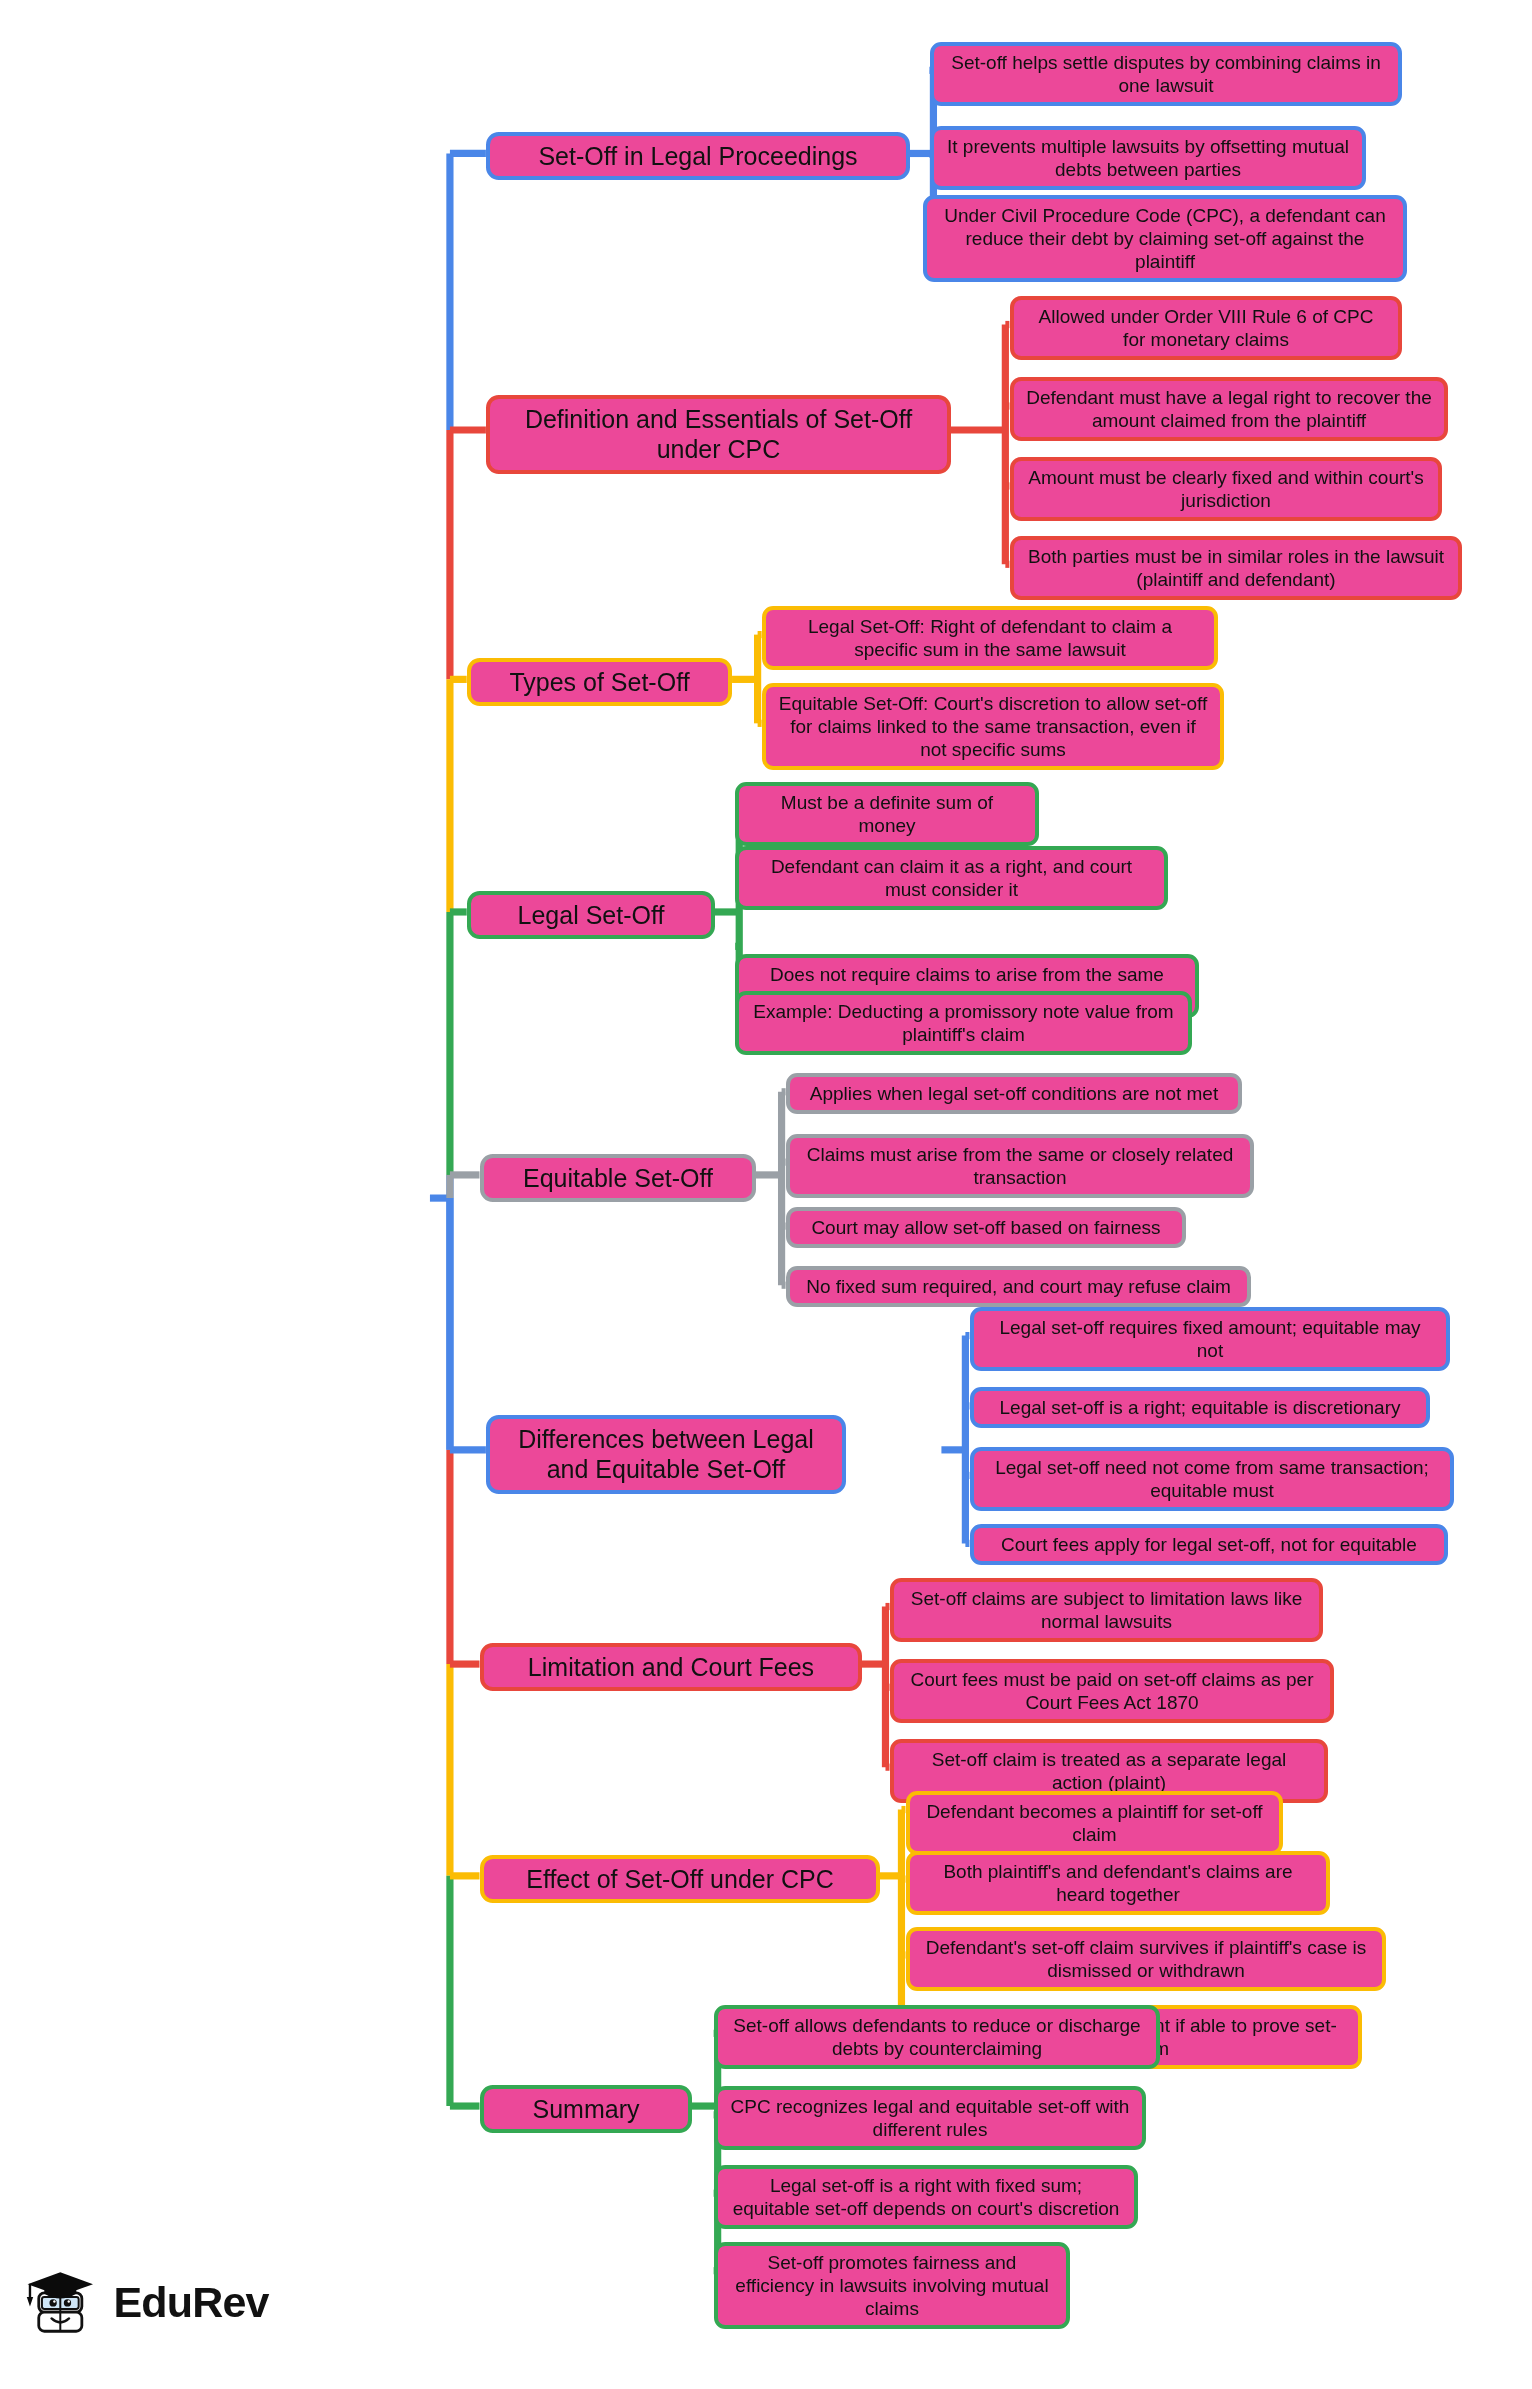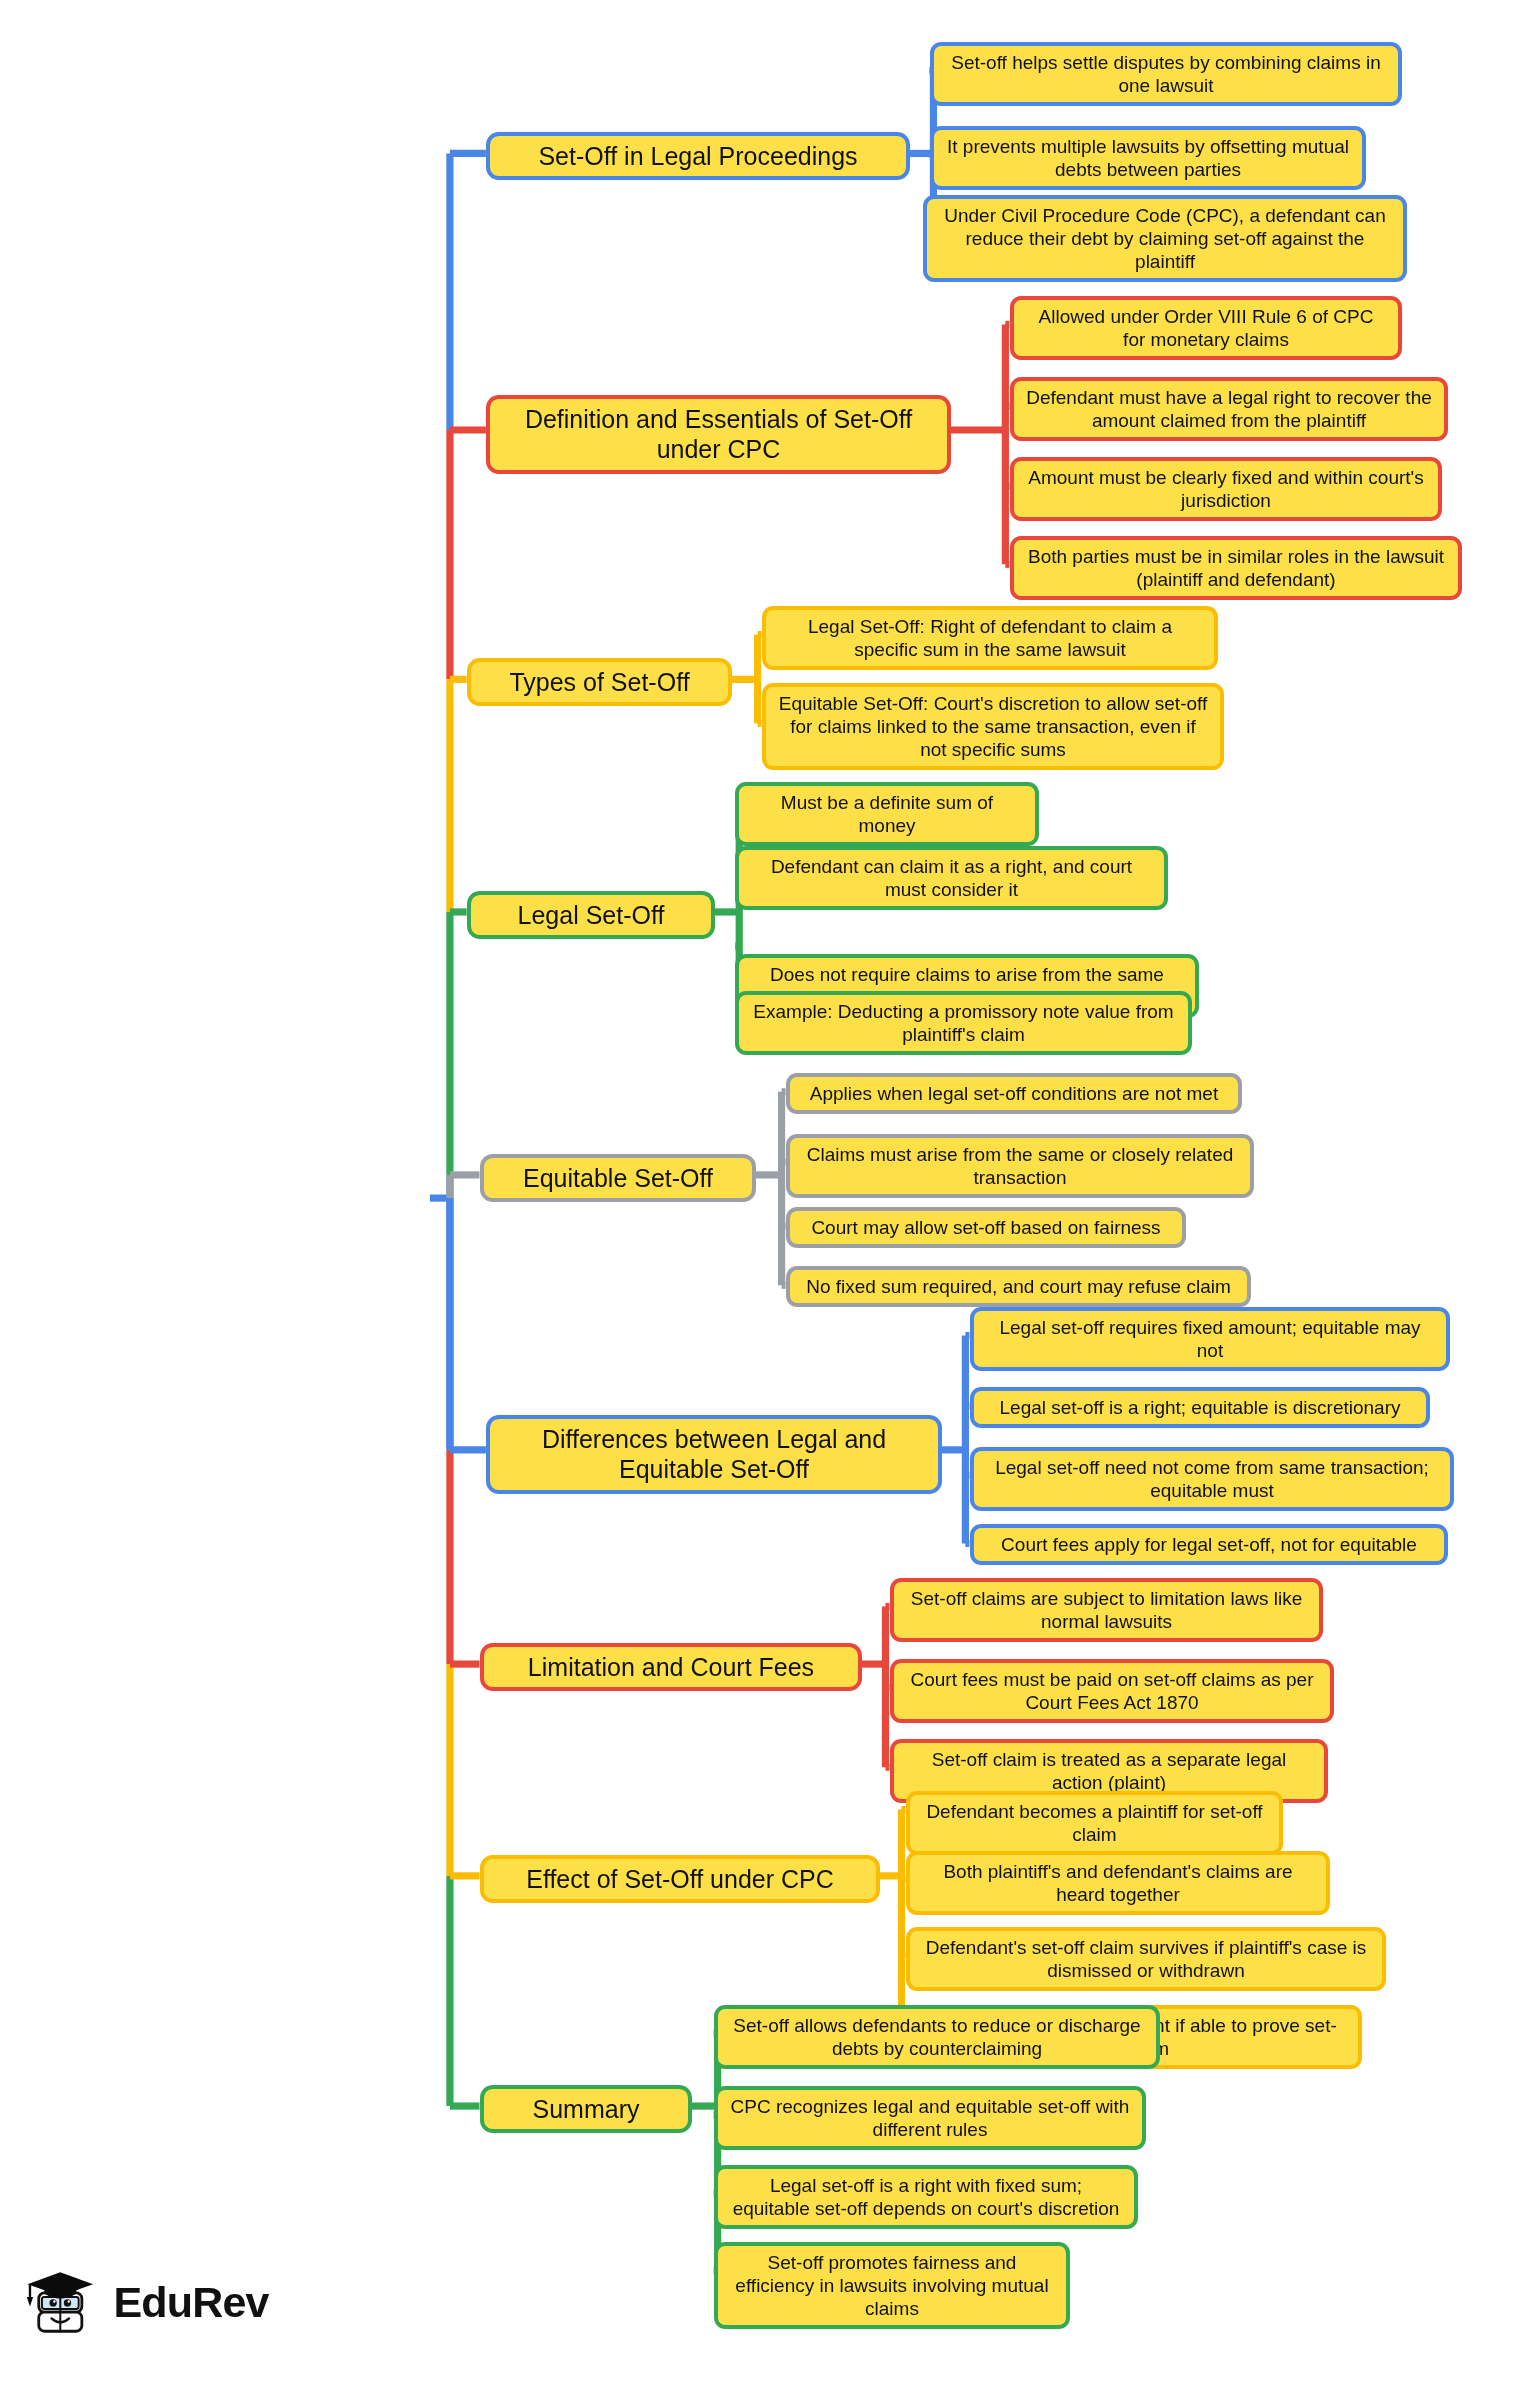--- a/index.html
+++ b/index.html
@@ -1,21 +1,21 @@
 <!DOCTYPE html>
 <html style="font-size:12.8px"><head>
 <meta charset="utf-8">
 <style>
   html,body{margin:0;padding:0;background:#ffffff;}
   body{width:1532px;height:2389px;position:relative;overflow:hidden;
        font-family:"Liberation Sans","DejaVu Sans",sans-serif;}
   #canvas{position:absolute;left:0;top:0;width:1532px;height:2389px;}
   svg.links{position:absolute;left:0;top:0;width:1532px;height:2389px;pointer-events:none;}
 
-  .node{position:absolute;box-sizing:border-box;background:#fde047;
+  .node{position:absolute;box-sizing:border-box;background:#ec4899;
         display:flex;align-items:center;justify-content:center;text-align:center;
         line-height:1.22;color:#111111;}
   .branch-node{border-width:4px;border-style:solid;border-radius:12.8px;
         font-size:25px;font-weight:400;padding:4.8px 12.8px;}
   .leaf-node{border-width:4px;border-style:solid;border-radius:11.2px;
         font-size:19px;font-weight:400;padding:4.8px 11.2px;}
 
   .root{position:absolute;background:#0b0b0b;color:#ffffff;border-radius:21px;
         font-size:28px;font-weight:700;display:flex;align-items:center;
         justify-content:center;letter-spacing:0.2px;}
@@ -163,21 +163,21 @@
       </div>
       <div class="node leaf-node" style="left: 786px; top: 1134px; width: 468px; min-height: 58px; border-color: rgb(154, 160, 166);">
         <span>Claims must arise from the same or closely related transaction</span>
       </div>
       <div class="node leaf-node" style="left: 786px; top: 1207px; width: 400px; min-height: 38px; border-color: rgb(154, 160, 166);">
         <span>Court may allow set-off based on fairness</span>
       </div>
       <div class="node leaf-node" style="left: 786px; top: 1266px; width: 465px; min-height: 38px; border-color: rgb(154, 160, 166);">
         <span>No fixed sum required, and court may refuse claim</span>
       </div>
-      <div class="node branch-node" style="left: 486px; top: 1415px; width: 456px; min-height: 70px; border-color: rgb(74, 134, 232);">
+      <div class="node branch-node" style="left: 486px; top: 1415px; width: 360px; min-height: 70px; border-color: rgb(74, 134, 232);">
         <span>Differences between Legal and Equitable Set-Off</span>
       </div>
       <div class="node leaf-node" style="left: 970px; top: 1307px; width: 480px; min-height: 58px; border-color: rgb(74, 134, 232);">
         <span>Legal set-off requires fixed amount; equitable may not</span>
       </div>
       <div class="node leaf-node" style="left: 970px; top: 1387px; width: 460px; min-height: 38px; border-color: rgb(74, 134, 232);">
         <span>Legal set-off is a right; equitable is discretionary</span>
       </div>
       <div class="node leaf-node" style="left: 970px; top: 1447px; width: 484px; min-height: 58px; border-color: rgb(74, 134, 232);">
         <span>Legal set-off need not come from same transaction; equitable must</span>

